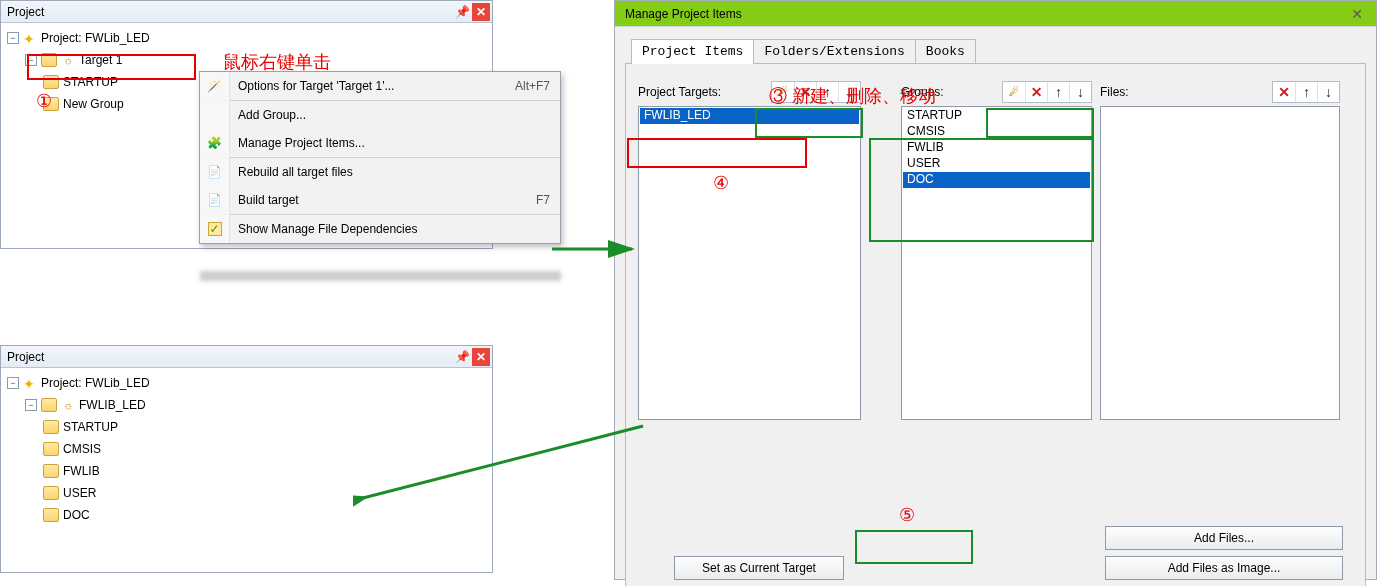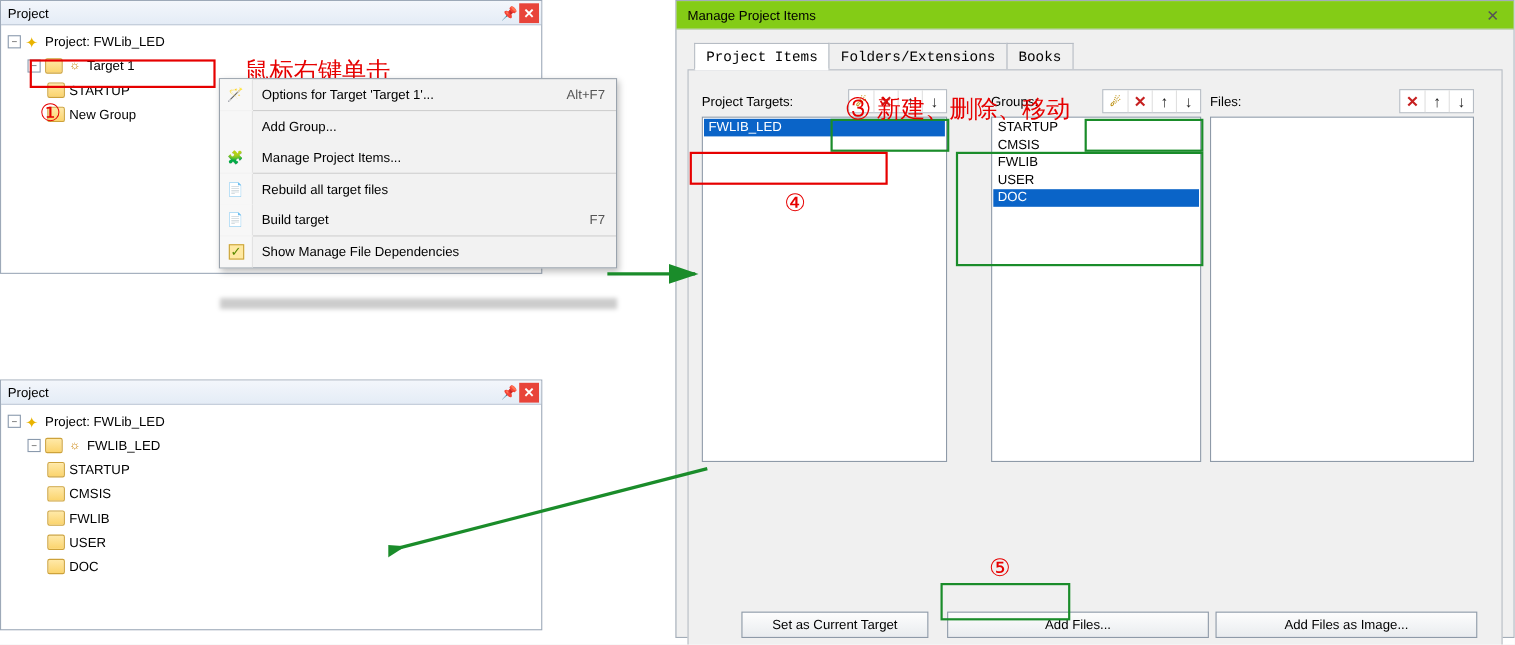--- a/index.html
+++ b/index.html
@@ -33,21 +33,21 @@
   .tree-row { display: flex; align-items: center; height: 22px; }
   .indent0 { padding-left: 0; }
   .indent1 { padding-left: 18px; }
   .indent2 { padding-left: 36px; }
   .exp { width: 12px; height: 12px; border:1px solid #8a9aad; margin-right:4px; display:flex; align-items:center; justify-content:center; font-size:9px; color:#555; background:#fff; line-height:1; }
   .fldicon { width:16px; height:14px; background:linear-gradient(#ffe9a8,#fbd46d); border:1px solid #cda23a; border-radius:2px 2px 2px 2px; margin-right:4px; }
   .prjicon { width:14px; height:14px; display:inline-block; margin-right:4px; color:#e9b300; font-size:14px; }
   .gearicon { width:14px; height:14px; margin-right:4px; color:#c97f00; font-size:11px; display:flex; align-items:center; justify-content:center; }
   .red-rect { position:absolute; border:2px solid #e60000; pointer-events:none; }
   .green-rect { position:absolute; border:2px solid #1a8c2a; pointer-events:none; }
-  .callout { position:absolute; color:#e60000; font-size:22px; font-weight:400; }
+  .callout { position:absolute; color:#e60000; font-size:18px; font-weight:400; }
 
   
   .ctxmenu {
     position:absolute; left:199px; top:71px; width:362px;
     background:#f2f2f2; border:1px solid #9aa3ad;
     box-shadow:2px 3px 6px rgba(0,0,0,.25);
     z-index:3;
   }
   .ctx-row { display:flex; align-items:center; height:28px; }
   .ctx-iconcol { width:30px; display:flex; align-items:center; justify-content:center; border-right:1px solid #e2e2e2; height:100%; background:#f7f7f7; }
@@ -97,21 +97,21 @@
   .tb-del { color:#c62020; }
   .tb-up, .tb-dn { color:#222; }
   .listbox { border:1px solid #8e9aa8; background:#fff; flex:1; padding:1px; overflow:hidden; }
   .list-item { height:16px; padding:0 4px; font-size:12px; white-space:nowrap; }
   .list-item.sel { background:#0a64c8; color:#fff; }
   .col1 { width:223px; height:340px; }
   .col2 { width:223px; height:340px;padding-left:32px; }
   .col3 { width:240px; height:340px; }
   .btn { border:1px solid #8e9aa8; background:linear-gradient(#fdfdfd,#e9ecef); padding:4px 14px; font-size:12px; text-align:center; }
   .btn-wide { width:238px; }
-  .btn-row-right { position:absolute; right:22px; display:flex; flex-direction:row; gap:6px; bottom:66px; }
+  .btn-row-right { position:absolute; right:22px; display:flex; flex-direction:column; gap:6px; bottom:66px; }
   .btn-cur { position:absolute; left:48px; bottom:66px; }
   .dlg-btns { position:absolute; bottom:18px; left:0; right:0; display:flex; justify-content:center; gap:34px; align-items:center; padding-right:20px; }
   .dlg-btns .btn { width:106px; font-family:"Courier New", monospace; font-size:16px; }
   .help-btn { position:absolute; right:20px; bottom:18px; }
   .mono { font-family:"Courier New", monospace; }
 </style>
 </head>
 <body>
 
 <div class="project-panel1">

